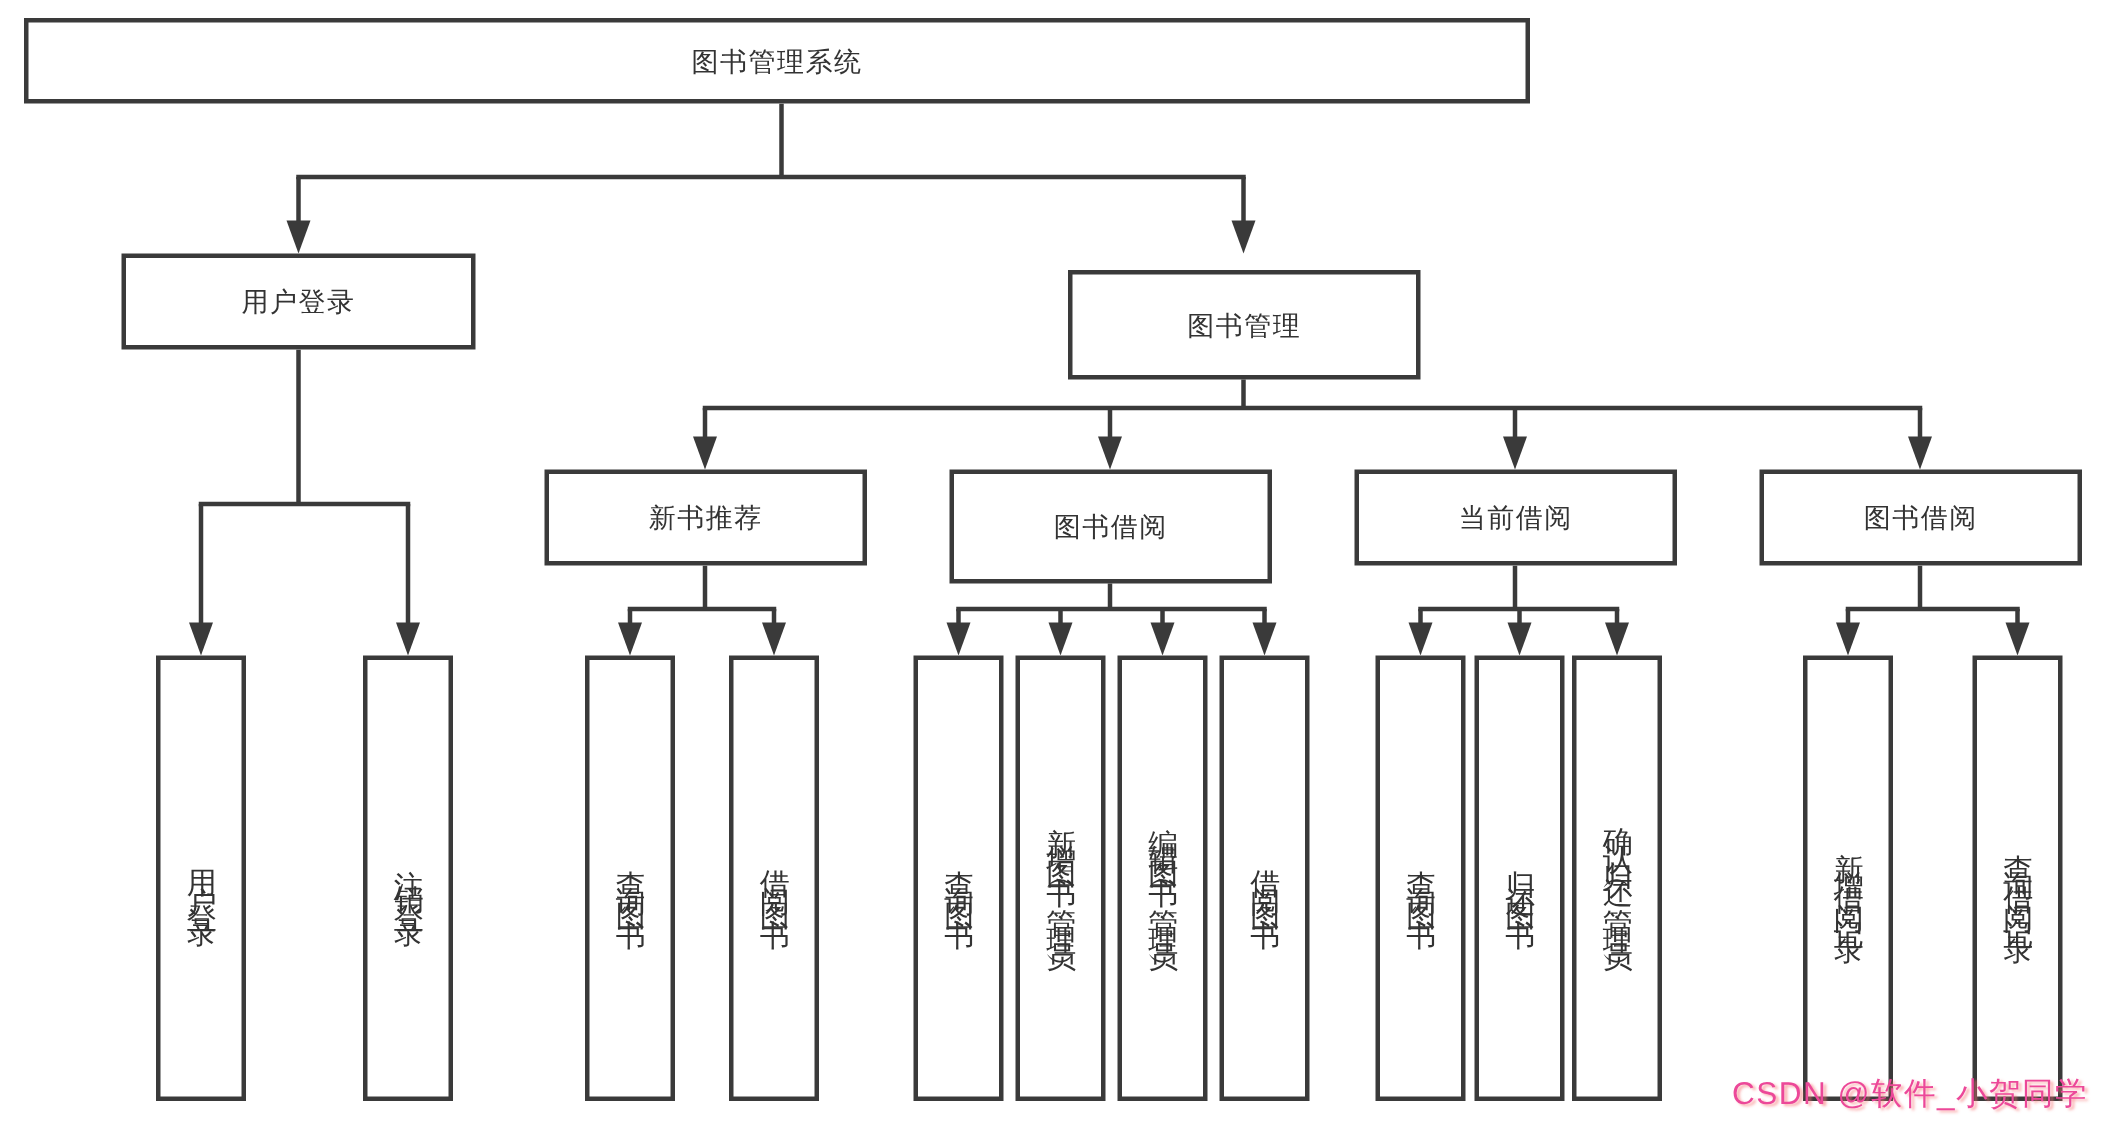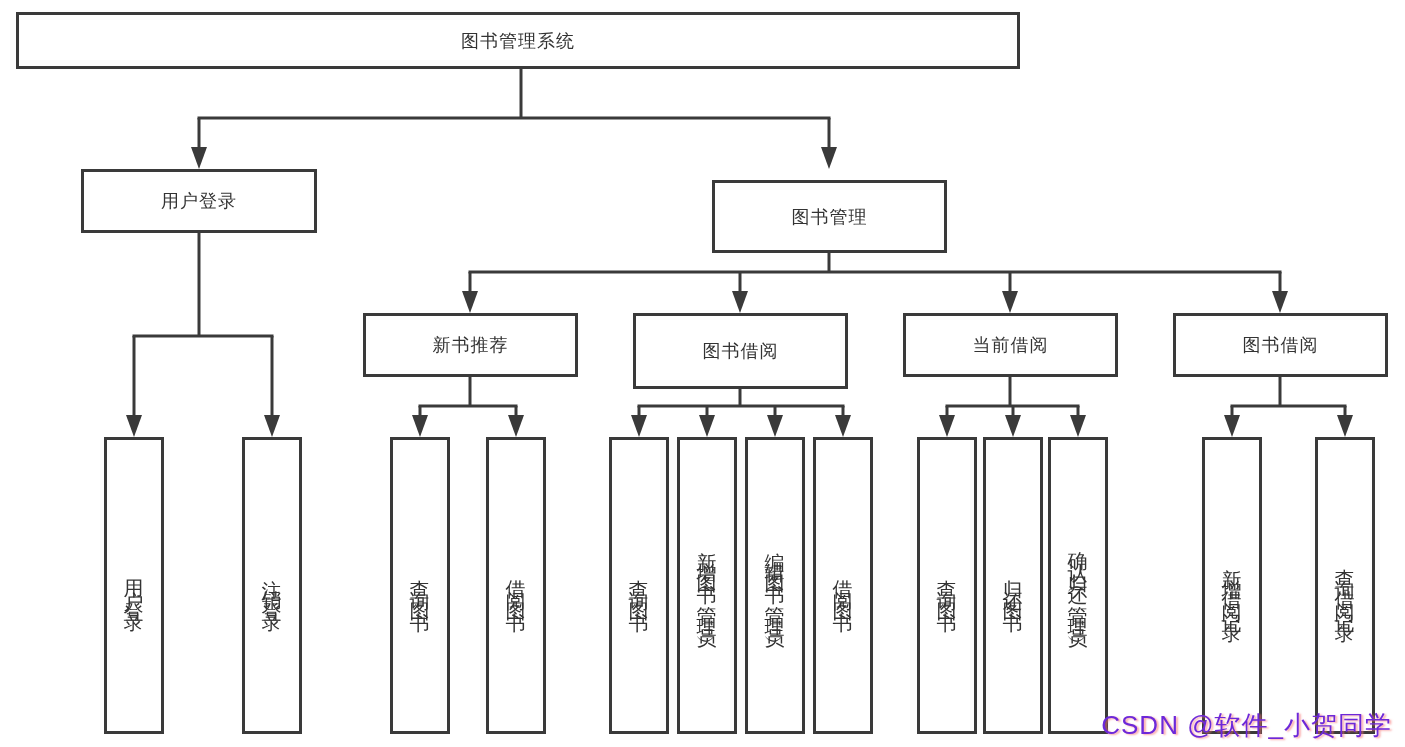--- a/index.html
+++ b/index.html
@@ -36,22 +36,22 @@
     writing-mode: vertical-rl;
     text-orientation: mixed;
     letter-spacing: 11px;
     line-height: 1;
   }
 
   .watermark {
     position: absolute;
     right: 13px;
     bottom: 4px;
-    font-size: 26px;
-    color: #6d28d9;
+    font-size: 21px;
+    color: #ec4899;
     text-shadow: 2px 1px 2px rgba(248, 120, 120, 0.65);
     letter-spacing: 1px;
     z-index: 10;
     white-space: nowrap;
   }
 </style>
 </head>
 <body>
 
 <div class="canvas">

